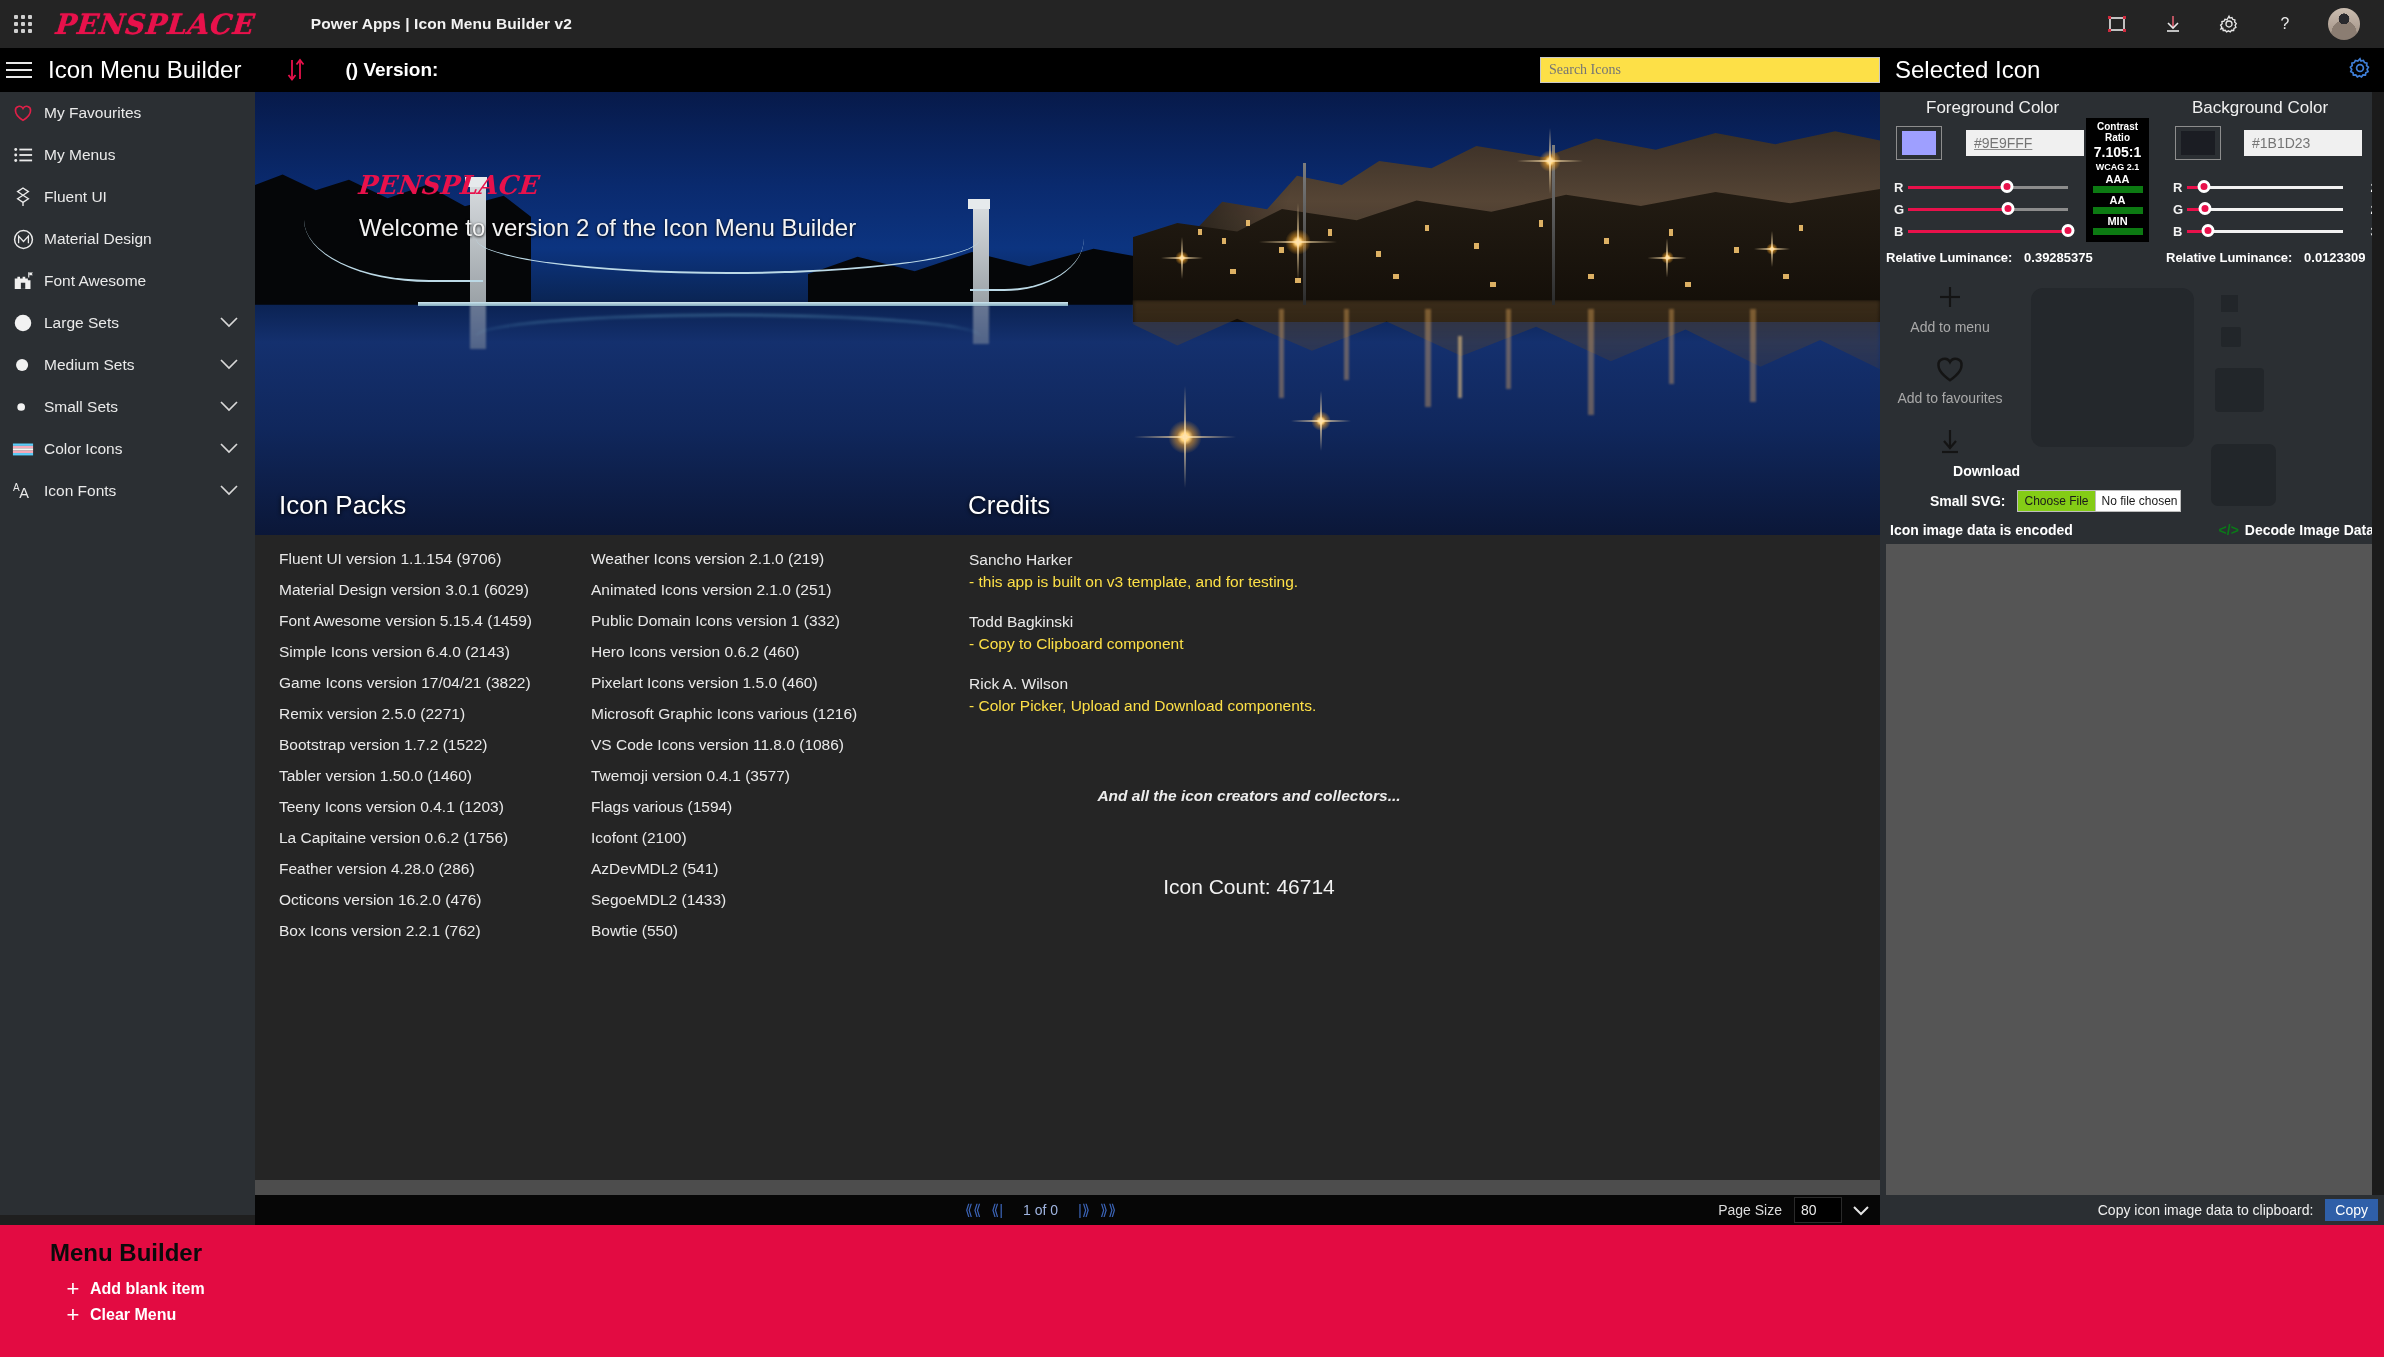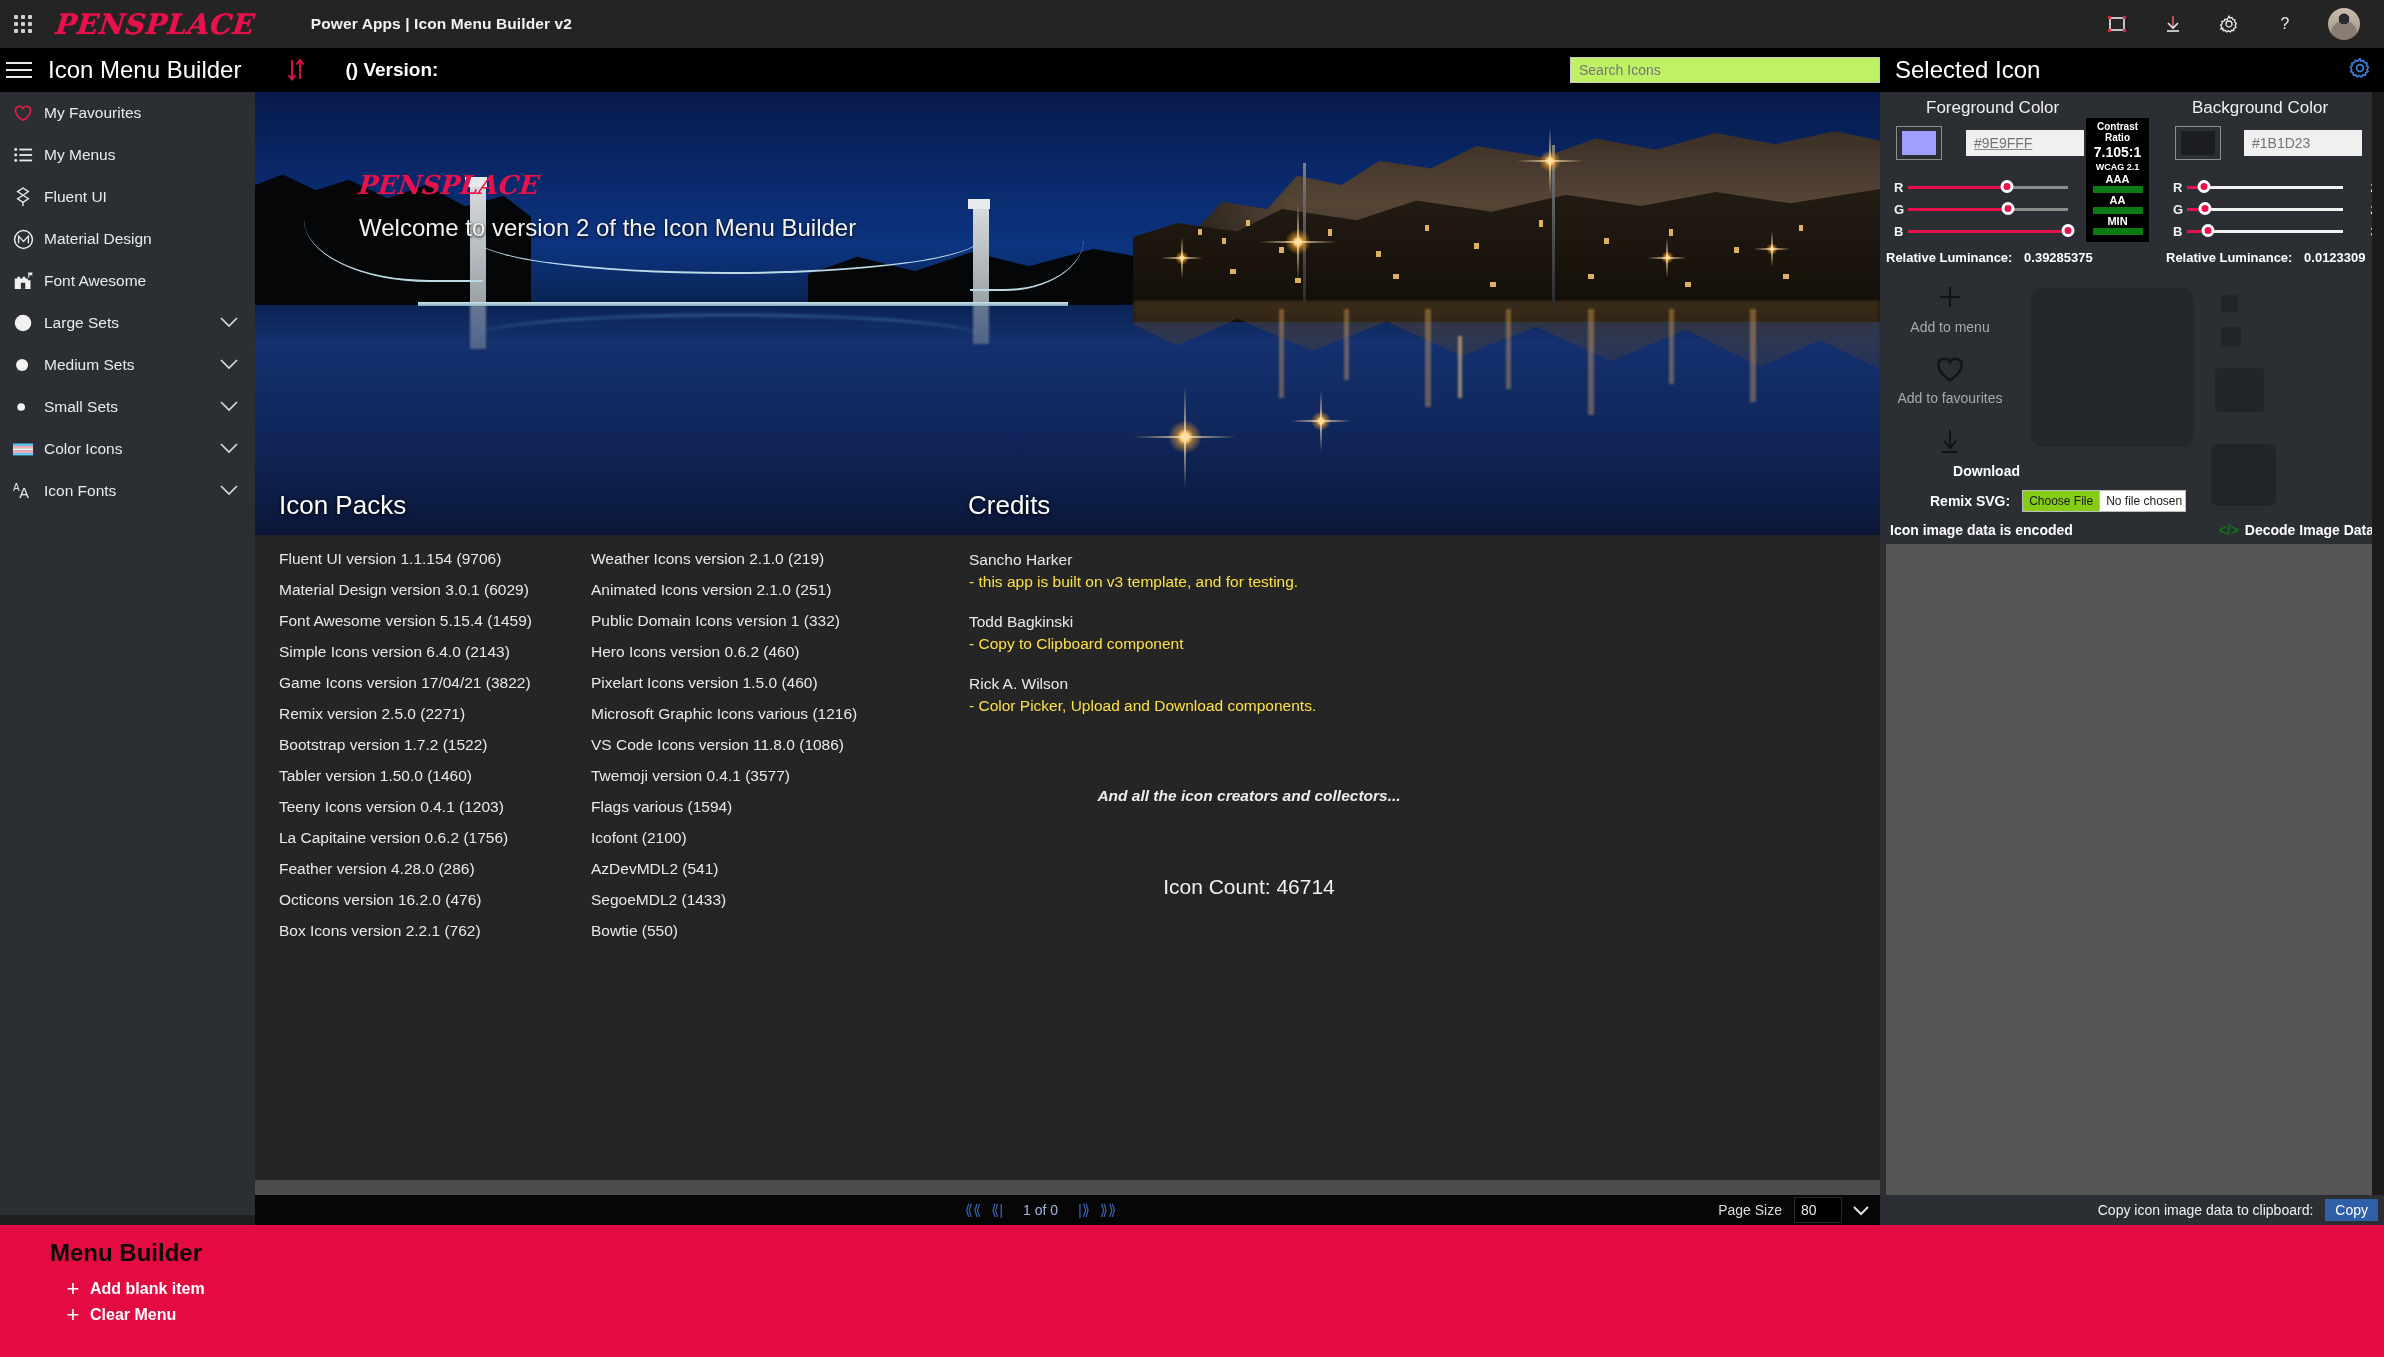--- a/index.html
+++ b/index.html
@@ -36,22 +36,22 @@
     position:absolute; left:0; top:48px; width:2384px; height:44px;
     background:#000; display:flex; align-items:center; z-index:35;
   }
   #hamburger{ width:38px; margin-left:6px; display:flex; flex-direction:column; gap:5px; cursor:pointer; }
   #hamburger i{ display:block; height:2px; background:#e8e8e8; width:26px; }
   #appheader h1{ font-size:24px; font-weight:400; color:#fff; margin-left:4px; white-space:nowrap; }
   #sorticon{ margin-left:42px; width:26px; display:flex; align-items:flex-end; justify-content:center; cursor:pointer; }
   #versiontext{ margin-left:36px; font-size:19px; font-weight:700; color:#fff; }
   #searchwrap{ margin-left:auto; margin-right:6px; }
   #searchbox{
-    width:310px; height:26px; background:#bef264; border:1px solid #c8c8c8;
-    font-size:14px; color:#666; padding:0 8px; font-family:Liberation Sans, sans-serif;
+    width:340px; height:26px; background:#fde047; border:1px solid #c8c8c8;
+    font-size:14px; color:#666; padding:0 8px; font-family:Liberation Serif, serif;
   }
   #selheader{
     width:498px; height:44px; background:#000; display:flex; align-items:center;
     padding-left:9px; gap:8px; flex:0 0 auto;
   }
   #selheader .t{ font-size:24px; color:#fff; }
   #selgear{ margin-left:auto; margin-right:12px; cursor:pointer; color:#3f7fd8; }
 
   
   #rail{
@@ -716,21 +716,21 @@
     </div>
   </div>
 
   <div id="preview"></div>
   <div class="minip" style="left:341px;top:203px;width:17px;height:17px;"></div>
   <div class="minip" style="left:341px;top:235px;width:20px;height:20px;border-radius:2px;"></div>
   <div class="minip" style="left:335px;top:276px;width:49px;height:44px;border-radius:4px;"></div>
   <div class="minip" style="left:331px;top:352px;width:65px;height:62px;border-radius:7px;"></div>
 
   <div id="uploadrow">
-    <span id="uploadlabel">Remix SVG:</span>
+    <span id="uploadlabel">Small SVG:</span>
     <span id="filectl">
       <span id="choosefile">Choose File</span>
       <span id="nofile">No file chosen</span>
     </span>
   </div>
 
   <div id="encrow">
     <span id="enctext">Icon image data is encoded</span>
     <span id="decodewrap">
       <span id="decodeglyph">&lt;/&gt;</span>

